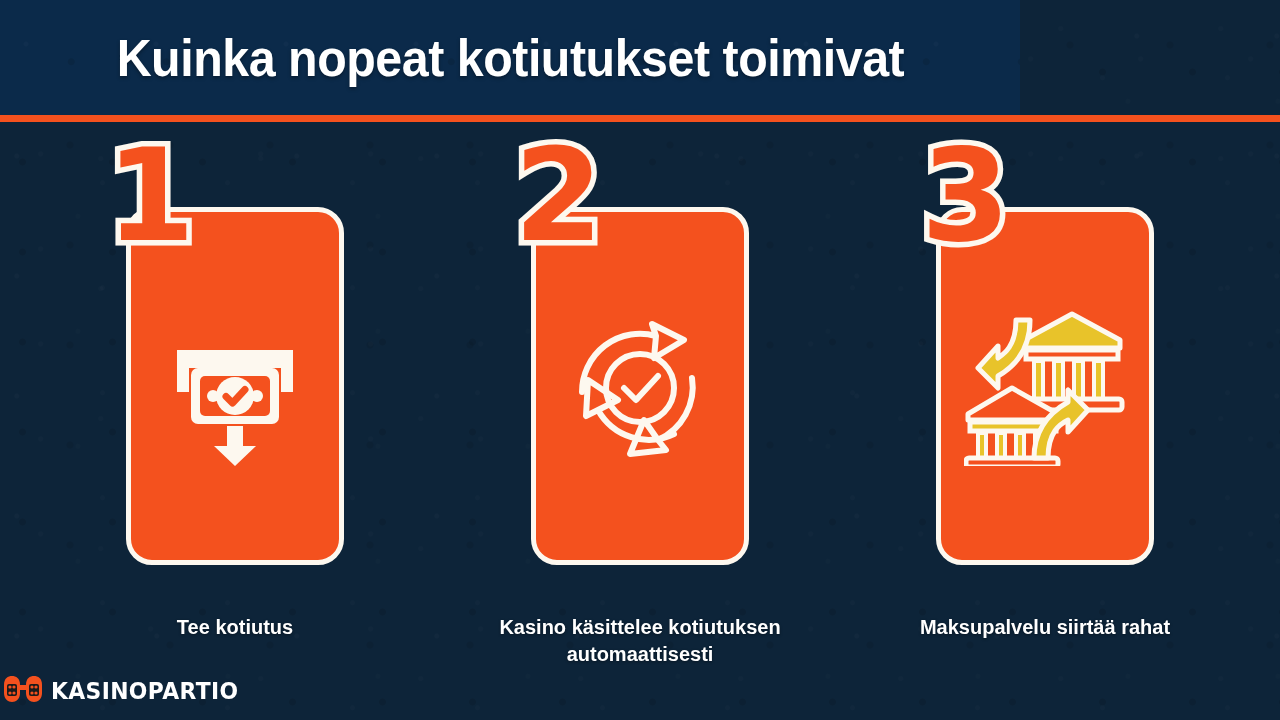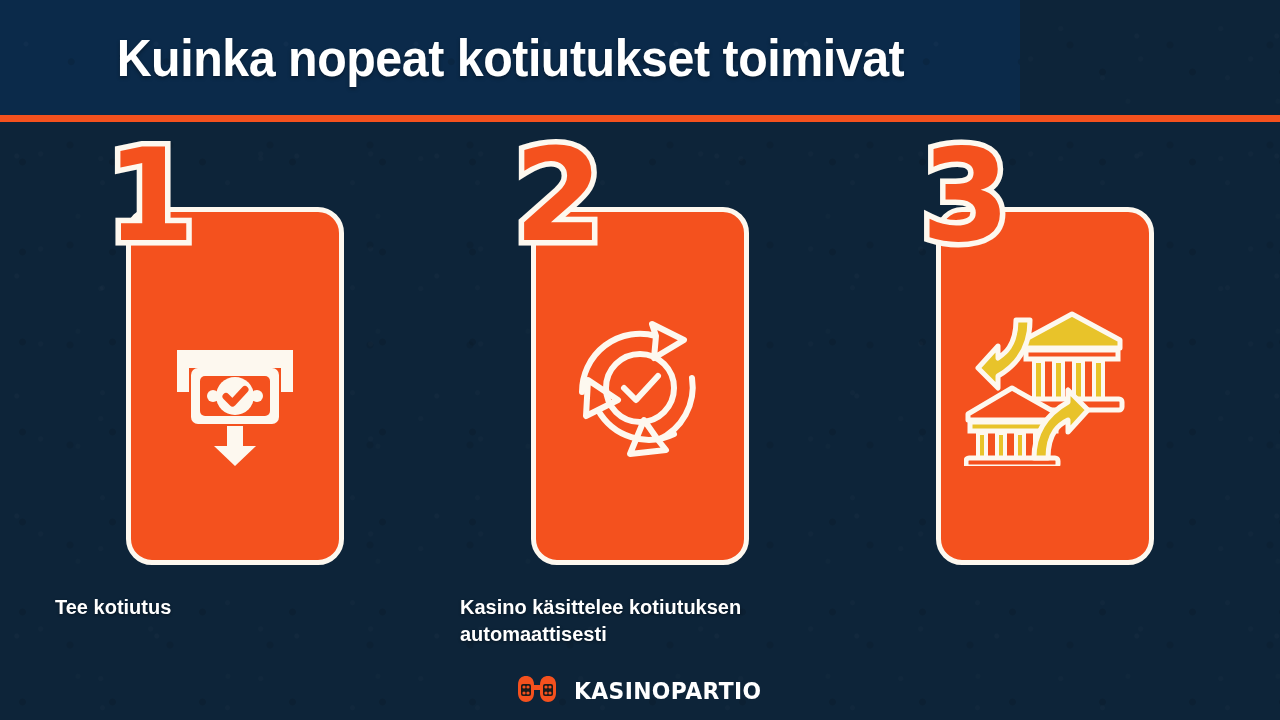--- a/index.html
+++ b/index.html
@@ -131,39 +131,38 @@
   .icon-holder {
     width: 165px;
     height: 165px;
     display: flex;
     align-items: center;
     justify-content: center;
   }
   .icon-holder svg { display: block; }
 
   .caption {
-    margin-top: 24px;
+    margin-top: 44px;
     width: 360px;
+    text-align: center;
     color: #ffffff;
     font-size: 20px;
     font-weight: bold;
     line-height: 1.35;
     text-shadow: 0 1px 3px rgba(0,0,0,0.4);
   }
 
   
   .footer {
     position: absolute;
     bottom: 8px; left: 0;
     width: 1280px;
     height: 42px;
     display: flex;
     align-items: center;
-    justify-content: center;
-    gap: 9px;
   }
   .logo-text {
     color: #ffffff;
     font-size: 23px;
     font-weight: bold;
     letter-spacing: 0.4px;
     transform: scaleX(0.95);
     font-family: "DejaVu Sans", sans-serif;
   }
 </style>
@@ -255,20 +254,21 @@
               <rect x="2" y="152" width="92" height="9" rx="3" fill="#f4511e" stroke="#fdf8ef" stroke-width="5"></rect>
             </g>
 
             <path d="M52 14 C52 40 40 48 34 52 L34 40 L14 62 L34 82 L34 70 C48 62 66 46 66 14 Z" fill="#e8c32a" stroke="#fdf8ef" stroke-width="5" stroke-linejoin="round"></path>
 
             <path d="M84 152 C84 126 96 118 104 114 L104 126 L124 104 L104 84 L104 96 C90 104 70 120 70 152 Z" fill="#e8c32a" stroke="#fdf8ef" stroke-width="5" stroke-linejoin="round"></path>
           </svg>
         </div>
       </div>
     </div>
+    <div class="caption">Maksupalvelu siirtää rahat</div>
   </div>
 
 </div>
 
 <div class="footer">
   <span>
     <svg width="46" height="28" viewBox="0 0 46 28" fill="none">
       <path d="M4 10 C4 3 8 1 12 1 C16 1 20 3 20 10 L20 18 C20 24 16 27 12 27 C8 27 4 24 4 18 Z" fill="#f4511e"></path>
       <path d="M26 10 C26 3 30 1 34 1 C38 1 42 3 42 10 L42 18 C42 24 38 27 34 27 C30 27 26 24 26 18 Z" fill="#f4511e"></path>
       <rect x="19" y="10" width="8" height="5" fill="#f4511e"></rect>

